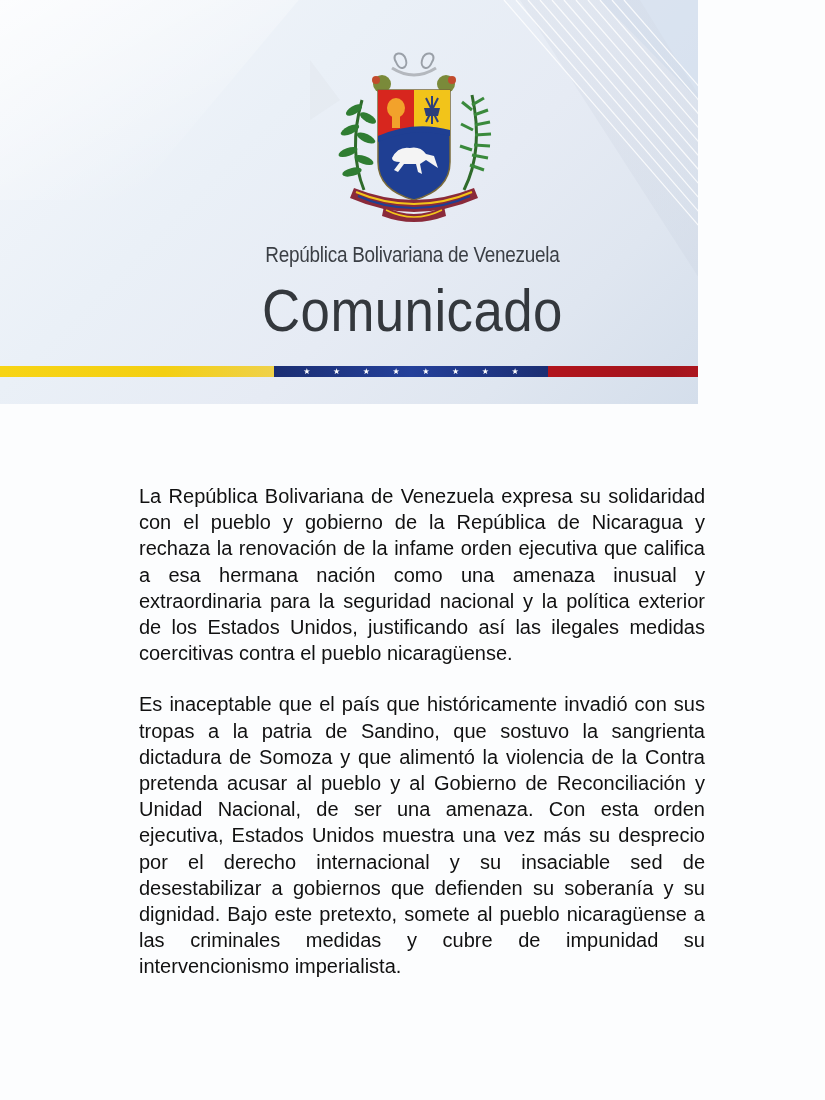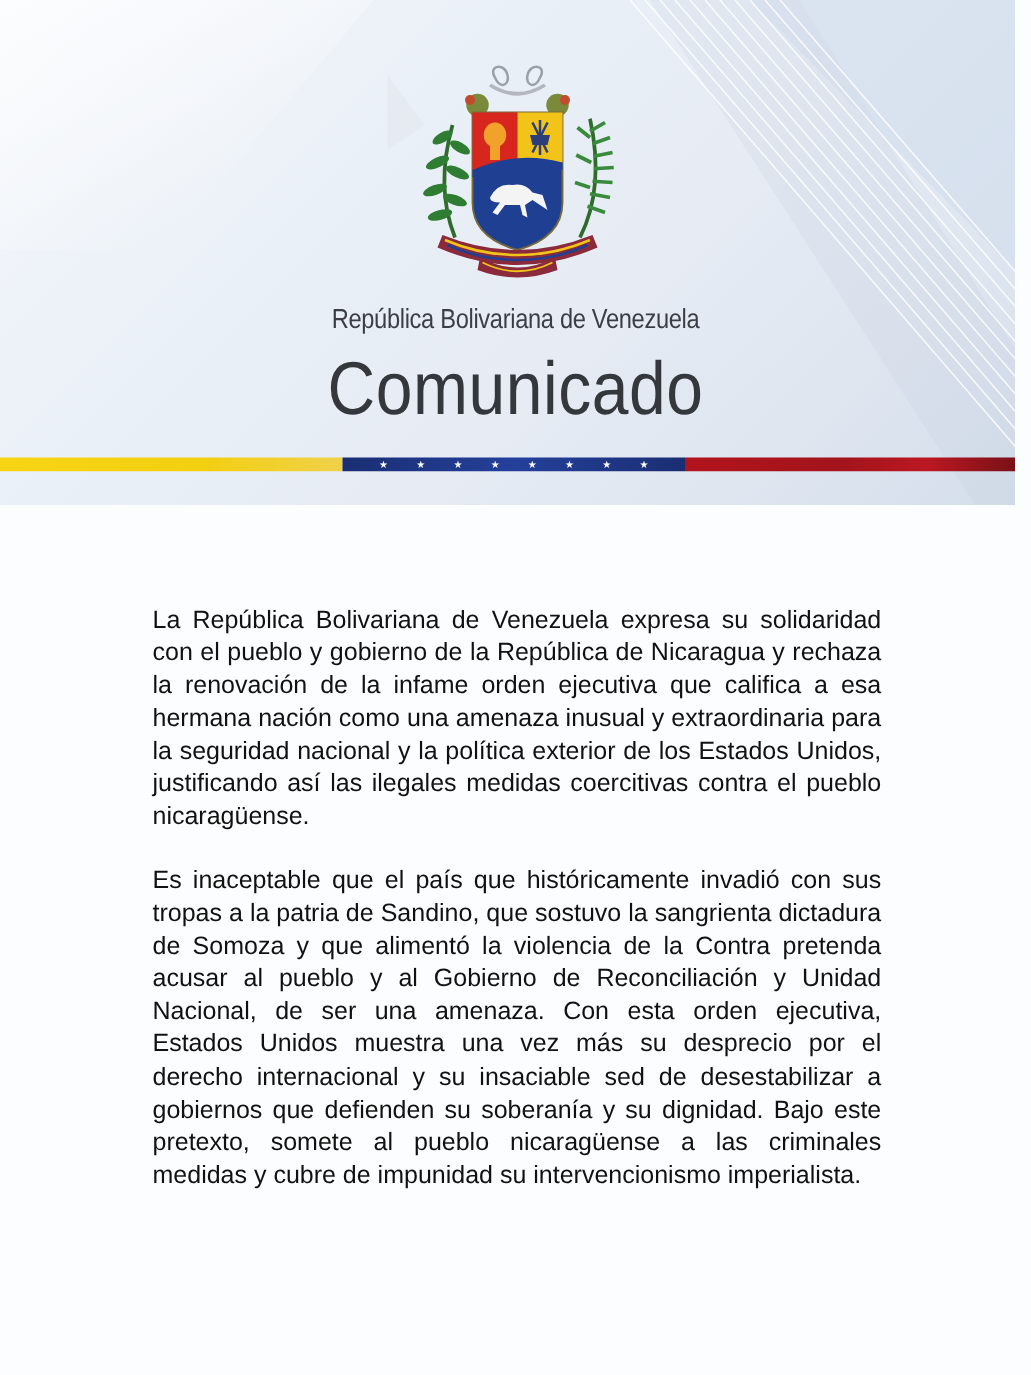--- a/index.html
+++ b/index.html
@@ -10,21 +10,21 @@
       width: 825px;
       height: 1100px;
       background: #fcfdfe;
       position: relative;
       overflow: hidden;
       font-family: "Liberation Sans", sans-serif;
     }
     .header {
       position: absolute;
       left: 0; top: 0;
-      width: 812px;
+      width: 698px;
       height: 404px;
       background: linear-gradient(135deg, #f4f7fb 0%, #eaf0f7 35%, #e6ebf4 60%, #dfe6f0 80%, #d4deeb 100%);
       overflow: hidden;
     }
     .header-sheen {
       position: absolute;
       left: -120px; top: -60px;
       width: 360px; height: 260px;
       background: linear-gradient(135deg, rgba(255,255,255,0.9), rgba(255,255,255,0));
       transform: skewX(-40deg);
@@ -95,21 +95,21 @@
       position: absolute;
       left: 122px; top: 483px;
       width: 583px;
       font-family: "Liberation Sans", sans-serif;
       font-size: 20px;
       line-height: 26.2px;
       color: #111111;
       text-align: justify;
     }
     .body-text p {
-      margin: 0 0 25px 0;
+      margin: 0 0 25px 17px;
     }
   </style>
 </head>
 <body>
 
 <div class="header">
   <div class="header-sheen"></div>
   <svg class="header-lines" viewBox="0 0 825 404" xmlns="http://www.w3.org/2000/svg">
     <defs>
       <linearGradient id="band" x1="0" y1="0" x2="1" y2="1">

